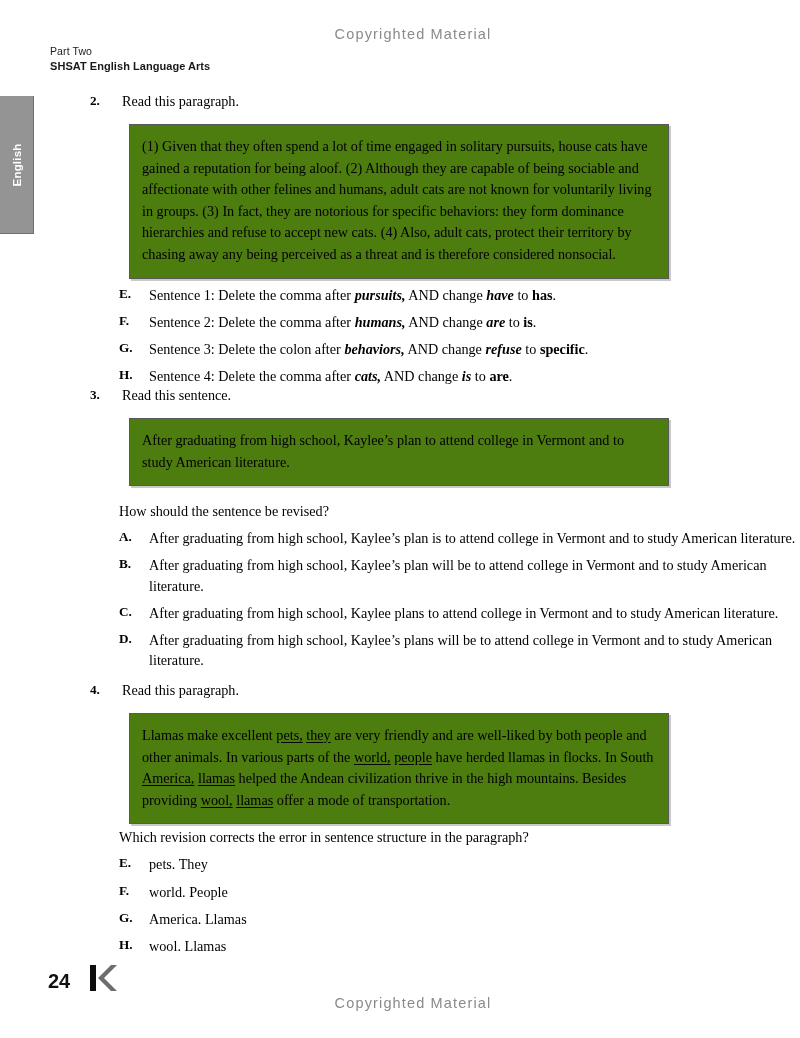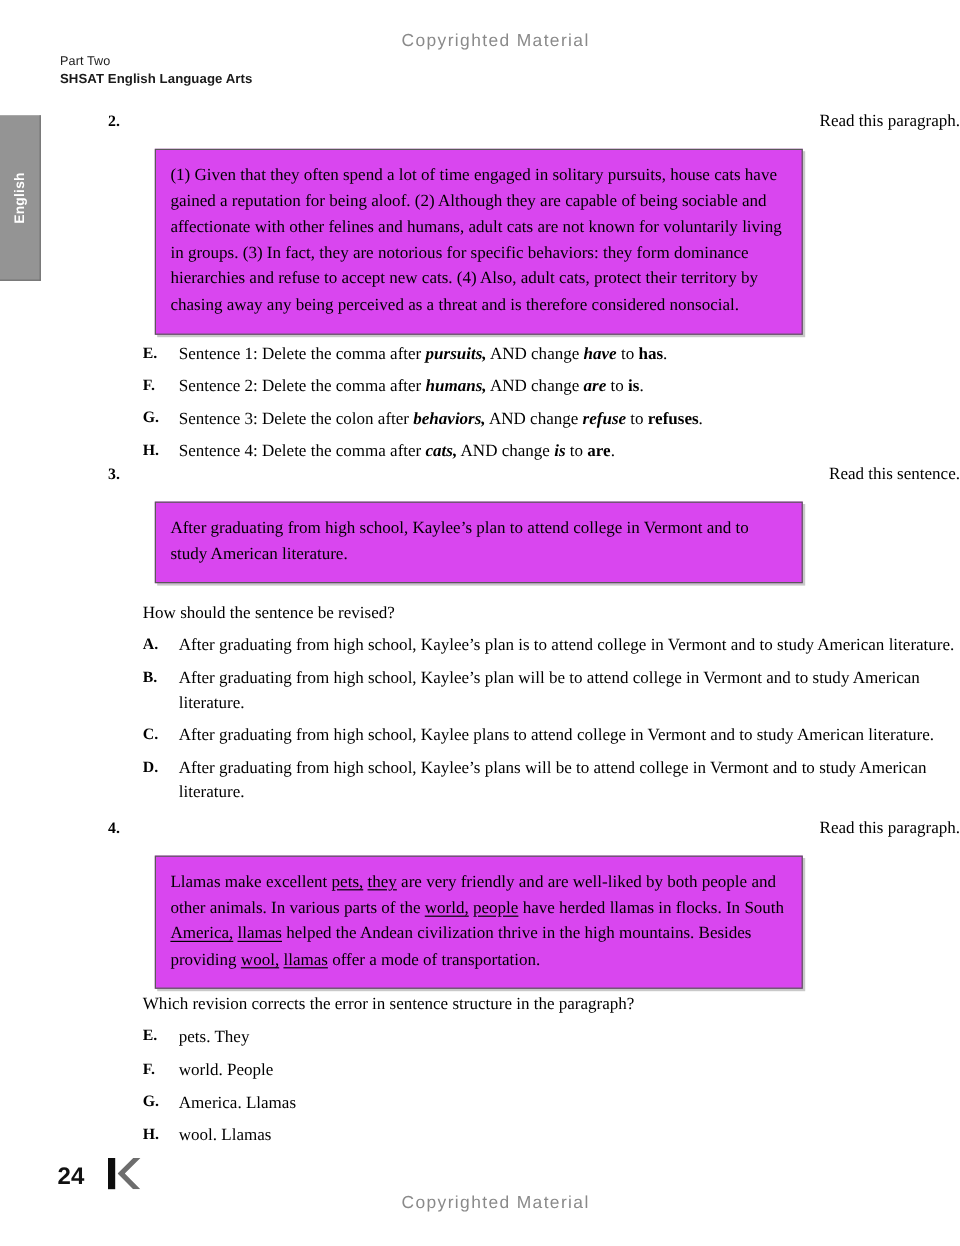--- a/index.html
+++ b/index.html
@@ -97,32 +97,31 @@
     position: absolute;
     left: 90px;
     top: 0;
     width: 26px;
     font-weight: 700;
     font-size: 13.2px;
   }
   .stem-row .stem-text {
     display: block;
     margin-left: 32px;
-    text-align: right;
   }
 
   
   .passage-box {
     position: relative;
     margin-left: 129px;
     width: 540px;
     box-sizing: border-box;
     border: 1px solid #595959;
     box-shadow: 2px 2px 0 #c9c9c9;
-    background: #d946ef;
+    background: #4d7c0f;
     padding: 11px 12px 12px 12px;
     font-size: 14.2px;
     line-height: 1.52;
   }
 
   .lead-in {
     margin-left: 119px;
     font-size: 14.2px;
     line-height: 1.4;
   }
@@ -206,21 +205,21 @@
         <div class="choice">
           <span class="ch-letter">E.</span>
           <span class="ch-text"><span>Sentence 1: Delete the comma after </span><span class="bi">pursuits,</span><span> AND change </span><span class="bi">have</span><span> to </span><span class="b">has</span><span>.</span></span>
         </div>
         <div class="choice">
           <span class="ch-letter">F.</span>
           <span class="ch-text"><span>Sentence 2: Delete the comma after </span><span class="bi">humans,</span><span> AND change </span><span class="bi">are</span><span> to </span><span class="b">is</span><span>.</span></span>
         </div>
         <div class="choice">
           <span class="ch-letter">G.</span>
-          <span class="ch-text"><span>Sentence 3: Delete the colon after </span><span class="bi">behaviors,</span><span> AND change </span><span class="bi">refuse</span><span> to </span><span class="b">refuses</span><span>.</span></span>
+          <span class="ch-text"><span>Sentence 3: Delete the colon after </span><span class="bi">behaviors,</span><span> AND change </span><span class="bi">refuse</span><span> to </span><span class="b">specific</span><span>.</span></span>
         </div>
         <div class="choice">
           <span class="ch-letter">H.</span>
           <span class="ch-text"><span>Sentence 4: Delete the comma after </span><span class="bi">cats,</span><span> AND change </span><span class="bi">is</span><span> to </span><span class="b">are</span><span>.</span></span>
         </div>
       </div>
     </div>
     <div class="qblock" style="top: 386px;">
       <div class="stem-row">
         <span class="stem-num">3.</span>

